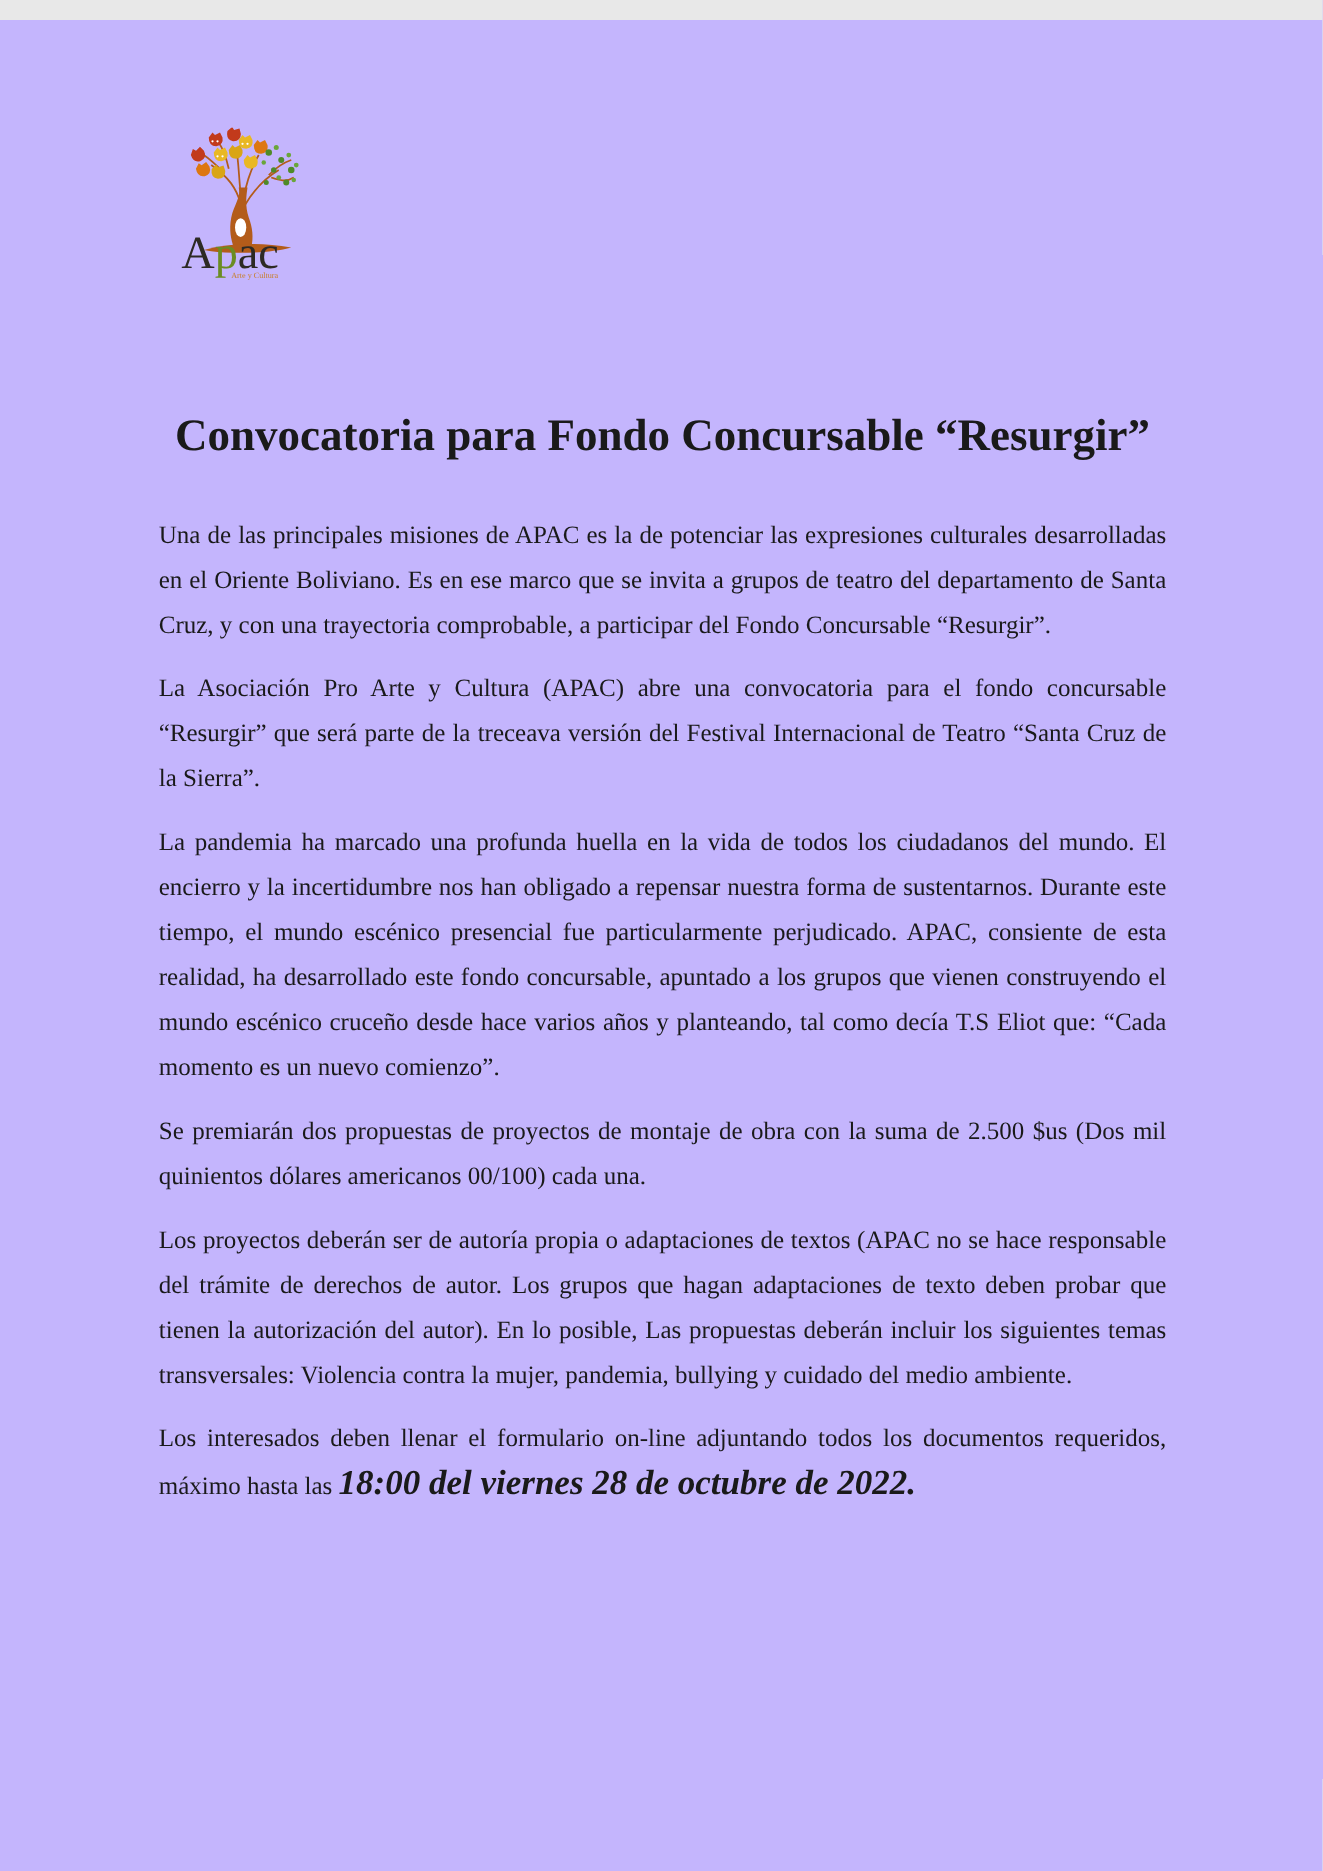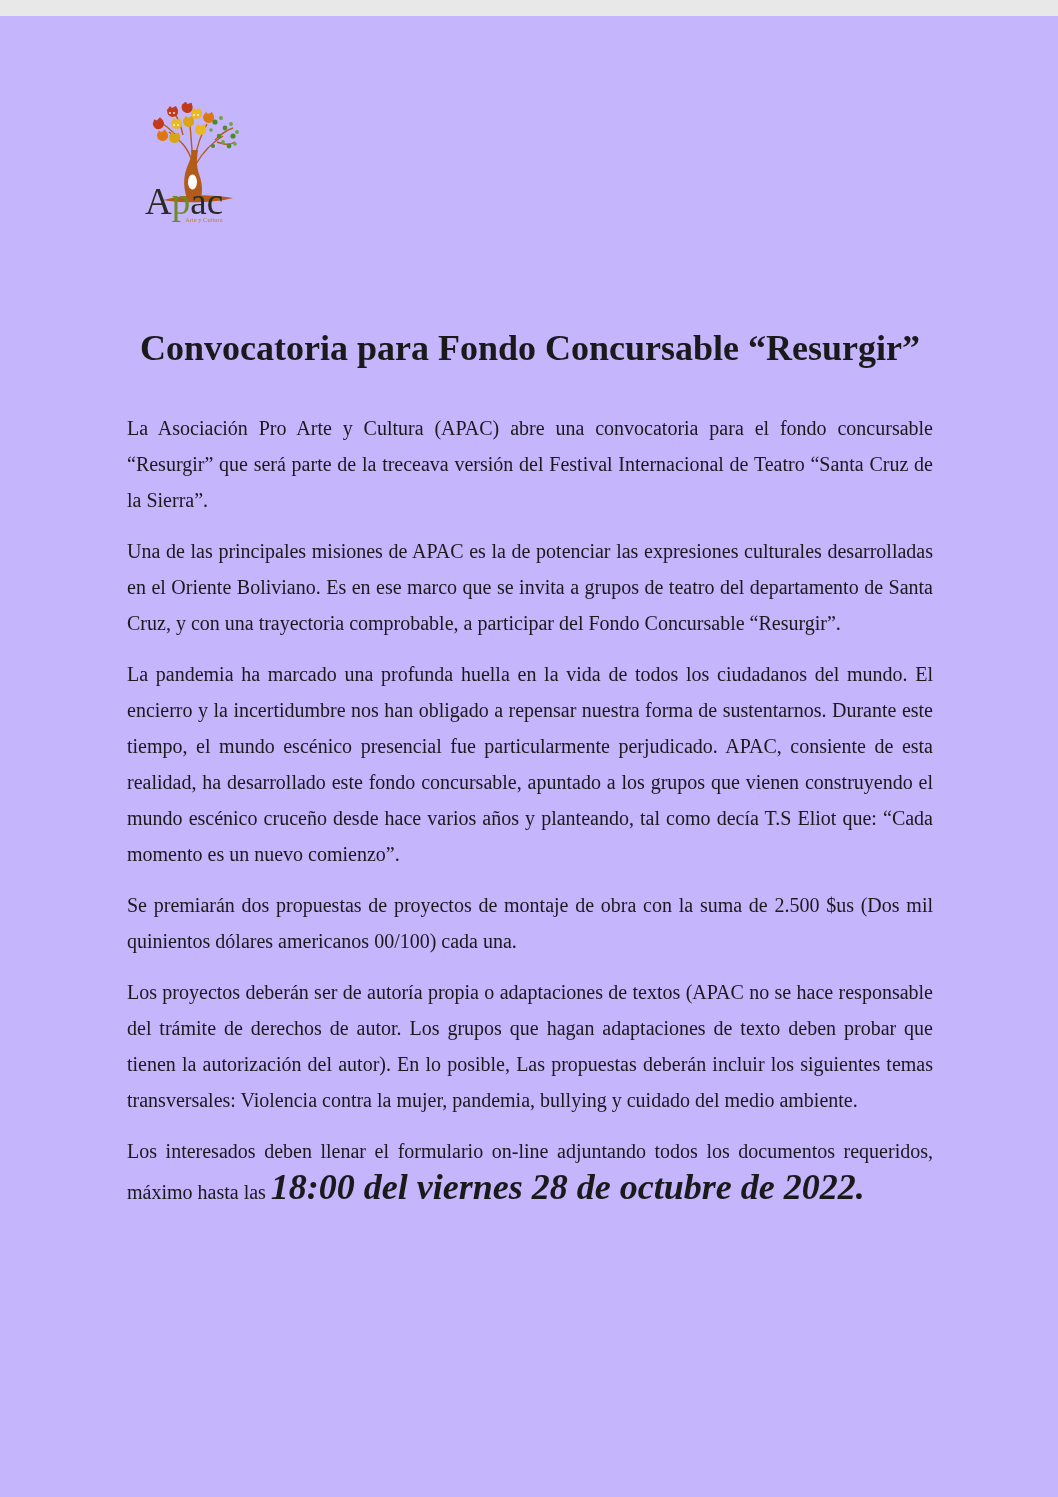--- a/index.html
+++ b/index.html
@@ -36,21 +36,21 @@
   }
   .para {
     font-size: 20px;
     line-height: 36px;
     text-align: justify;
     text-justify: inter-word;
     margin: 0 0 15px 0;
   }
   .closing { margin-bottom: 0; }
   .deadline {
-    font-size: 36px;
+    font-size: 28px;
     font-weight: bold;
     font-style: italic;
     white-space: nowrap;
   }
 </style>
 </head>
 <body>
 
 <div class="page">
 
@@ -121,22 +121,22 @@
       </g>
     </g>
 
     <text x="0" y="112" font-family="Liberation Serif, DejaVu Serif, serif" font-size="37"><tspan fill="#2d2a24">A</tspan><tspan fill="#6b8c23">p</tspan><tspan fill="#2d2a24">ac</tspan></text>
     <text x="40" y="120" font-family="Liberation Serif, DejaVu Serif, serif" font-size="6.5" fill="#c87f2a">Arte y Cultura</text>
   </svg>
 
   <div class="content">
     <h1 class="doc-title">Convocatoria para Fondo Concursable “Resurgir”</h1>
 
+    <p class="para">Una de las principales misiones de APAC es la de potenciar las expresiones culturales desarrolladas en el Oriente Boliviano. Es en ese marco que se invita a grupos de teatro del departamento de Santa Cruz, y con una trayectoria comprobable, a participar del Fondo Concursable “Resurgir”.</p>
     <p class="para">La Asociación Pro Arte y Cultura (APAC) abre una convocatoria para el fondo concursable “Resurgir” que será parte de la treceava versión del Festival Internacional de Teatro “Santa Cruz de la Sierra”.</p>
-    <p class="para">Una de las principales misiones de APAC es la de potenciar las expresiones culturales desarrolladas en el Oriente Boliviano. Es en ese marco que se invita a grupos de teatro del departamento de Santa Cruz, y con una trayectoria comprobable, a participar del Fondo Concursable “Resurgir”.</p>
     <p class="para">La pandemia ha marcado una profunda huella en la vida de todos los ciudadanos del mundo. El encierro y la incertidumbre nos han obligado a repensar nuestra forma de sustentarnos. Durante este tiempo, el mundo escénico presencial fue particularmente perjudicado. APAC, consiente de esta realidad, ha desarrollado este fondo concursable, apuntado a los grupos que vienen construyendo el mundo escénico cruceño desde hace varios años y planteando, tal como decía T.S Eliot que: “Cada momento es un nuevo comienzo”.</p>
     <p class="para">Se premiarán dos propuestas de proyectos de montaje de obra con la suma de 2.500 $us (Dos mil quinientos dólares americanos 00/100) cada una.</p>
     <p class="para">Los proyectos deberán ser de autoría propia o adaptaciones de textos (APAC no se hace responsable del trámite de derechos de autor. Los grupos que hagan adaptaciones de texto deben probar que tienen la autorización del autor). En lo posible, Las propuestas deberán incluir los siguientes temas transversales: Violencia contra la mujer, pandemia, bullying y cuidado del medio ambiente.</p>
 
     <p class="para closing"><span>Los interesados deben llenar el formulario on-line adjuntando todos los documentos requeridos, máximo hasta las </span><span class="deadline">18:00 del viernes 28 de octubre de 2022.</span></p>
   </div>
 
 </div>
 
 </body></html>

